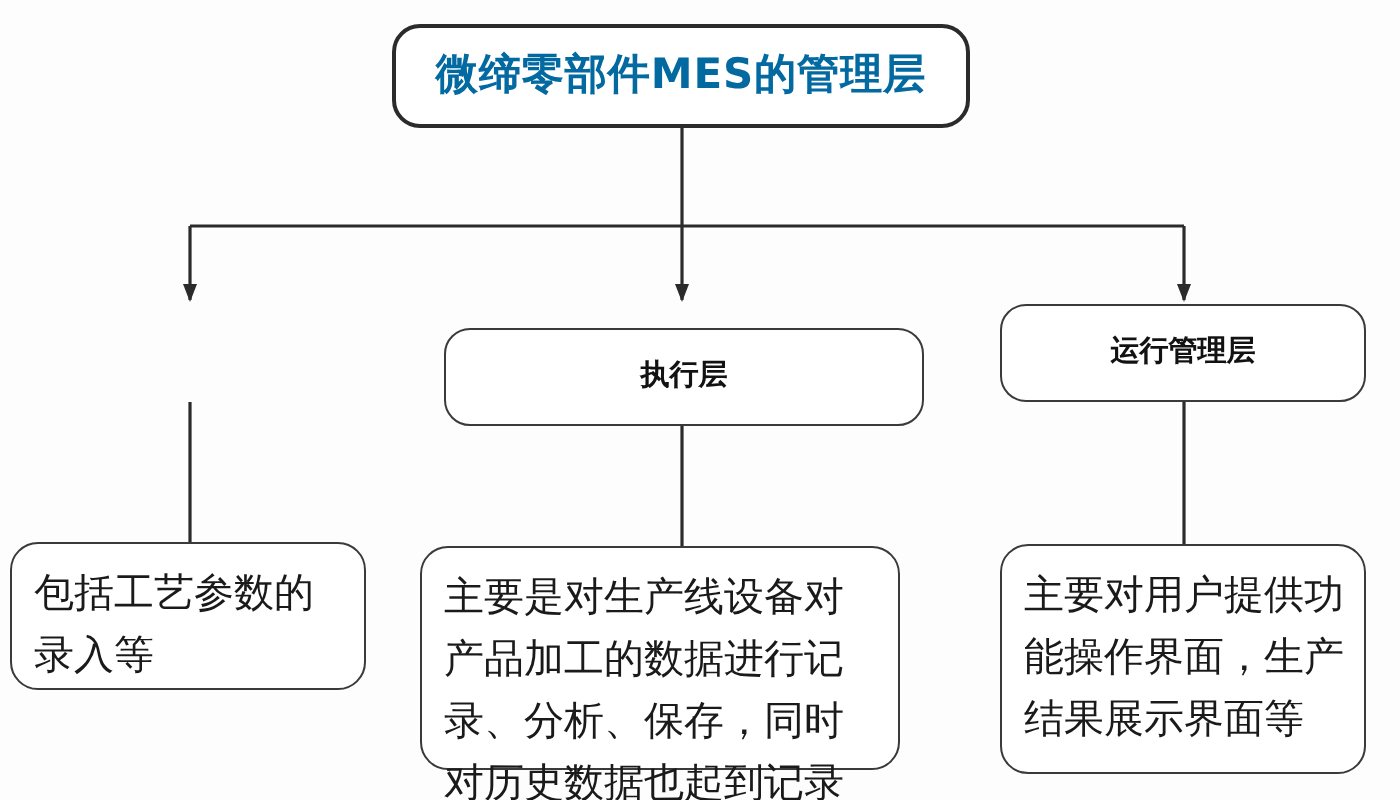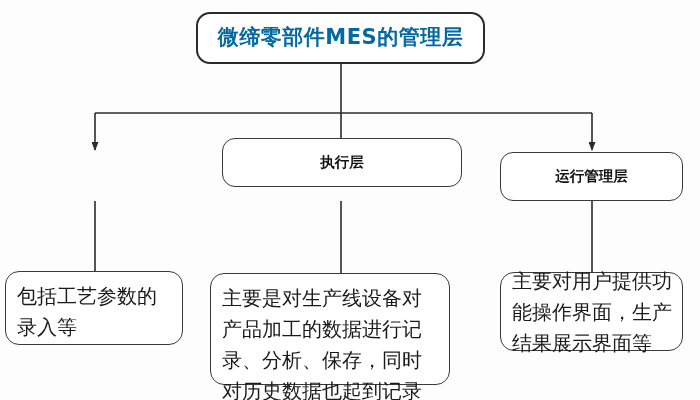--- a/index.html
+++ b/index.html
@@ -108,33 +108,33 @@
       <path d="M 341 201 L 341 273"></path>
       <path d="M 592 201 L 592 272"></path>
     </g>
   </svg>
 
   <div class="node node-title" style="left:196px; top:12px; width:289px; height:52px;">
     <span class="node-text">微缔零部件MES的管理层</span>
   </div>
 
 
-  <div class="node node-layer" style="left:222px; top:138px; width:240px; height:49px;">
+  <div class="node node-layer" style="left:222px; top:164px; width:240px; height:49px;">
     <span class="node-text">执行层</span>
   </div>
 
   <div class="node node-layer" style="left:500px; top:152px; width:183px; height:49px;">
     <span class="node-text">运行管理层</span>
   </div>
 
   <div class="node node-desc" style="left:5px; top:271px; width:178px; height:74px;">
     <span class="node-text">包括工艺参数的录入等</span>
   </div>
 
   <div class="node node-desc" style="left:210px; top:273px; width:240px; height:112px;">
     <span class="node-text">主要是对生产线设备对产品加工的数据进行记录、分析、保存，同时对历史数据也起到记录作用，便于后期的产品追溯</span>
   </div>
 
-  <div class="node node-desc" style="left:500px; top:272px; width:183px; height:79px;align-items:center;">
+  <div class="node node-desc" style="left:500px; top:272px; width:183px; height:115px;">
     <span class="node-text">主要对用户提供功能操作界面，生产结果展示界面等</span>
   </div>
 
 </div>
 
 </body></html>

